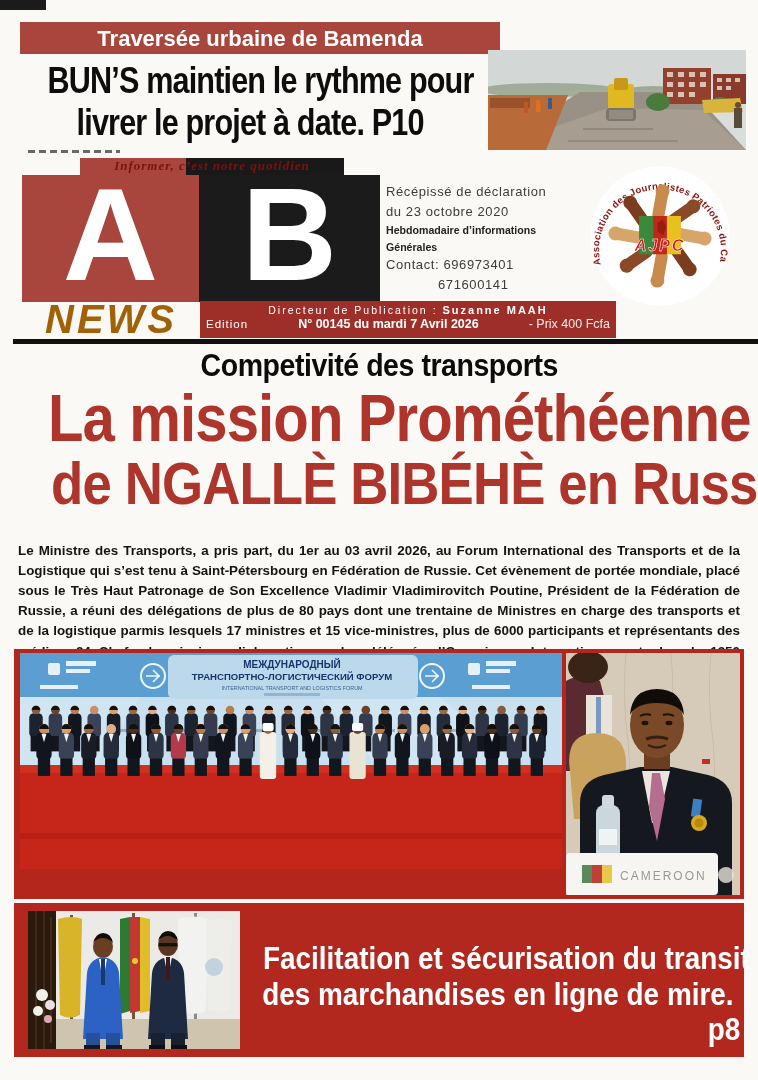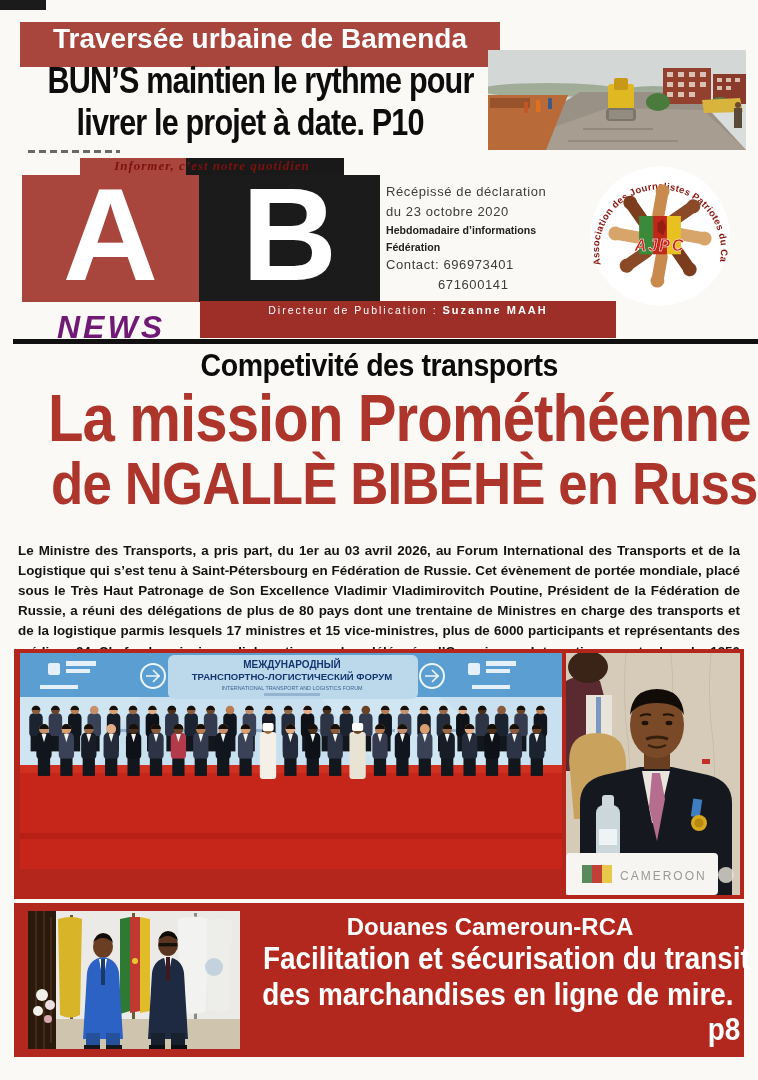--- a/index.html
+++ b/index.html
@@ -3,38 +3,38 @@
 <meta charset="utf-8">
 <style>
   html,body{margin:0;padding:0;background:#fbf9f5;}
   #page{position:relative;width:758px;height:1080px;background:#fbf9f5;overflow:hidden;
         font-family:"Liberation Sans",sans-serif;}
   .abs{position:absolute;}
   .cond{display:inline-block;white-space:nowrap;transform:scaleX(0.85);transform-origin:50% 50%;}
 
   
   .corner-mark{left:0;top:0;width:46px;height:10px;background:#1b1b1b;}
-  .kicker-banner{left:20px;top:22px;width:480px;height:45px;background:#a8453c;
-    color:#fff;font-weight:bold;font-size:28px;line-height:33px;text-align:center;}
+  .kicker-banner{left:20px;top:22px;width:480px;height:32px;background:#a8453c;
+    color:#fff;font-weight:bold;font-size:22px;line-height:33px;text-align:center;}
   .top-headline{left:10px;top:60px;width:480px;text-align:center;color:#0d0d0d;
     font-weight:800;font-size:36px;line-height:1.18;letter-spacing:-1px;}
   .dash-mark{left:28px;top:150px;width:92px;height:3px;
     background:repeating-linear-gradient(90deg,#2a2a2a 0 7px,transparent 7px 11px);opacity:.7;}
 
   
   .slogan-strip{left:80px;top:158px;width:264px;height:17px;
     background:linear-gradient(90deg,#a8453c 0 40%,#191919 40% 100%);
     color:#7c1210;font-family:"Liberation Serif",serif;font-style:italic;font-weight:bold;
     font-size:13px;line-height:16px;text-align:center;letter-spacing:1px;}
   .sq-a{left:22px;top:175px;width:177px;height:127px;background:#a8453c;
     color:#fff;font-weight:900;font-size:132px;line-height:120px;text-align:center;}
   .sq-b{left:199px;top:175px;width:181px;height:127px;background:#1b1b1b;
     color:#fff;font-weight:900;font-size:132px;line-height:120px;text-align:center;}
-  .news-word{left:22px;top:311px;width:178px;text-align:center;color:#701a75;
-    font-weight:900;font-style:italic;font-size:32px;letter-spacing:3px;line-height:1;}
+  .news-word{left:22px;top:299px;width:178px;text-align:center;color:#a16207;
+    font-weight:900;font-style:italic;font-size:40px;letter-spacing:3px;line-height:1;}
   .masthead-rule{left:13px;top:339px;width:745px;height:5px;background:#101010;}
   .reg-block{left:386px;top:182px;width:186px;color:#3c3c3c;font-size:13px;line-height:1.55;
     letter-spacing:.6px;}
   .reg-block .bold-line{font-weight:bold;font-size:10.6px;letter-spacing:0;color:#222;}
   .reg-indent{padding-left:52px;}
   .pub-bar{left:200px;top:301px;width:416px;height:37px;background:#9e2f28;color:#fff;}
   .pub-line1{margin-top:3px;text-align:center;font-size:10.5px;letter-spacing:2px;}
   .pub-line1 b{font-size:11px;}
   .pub-line2{display:flex;justify-content:space-between;align-items:baseline;padding:1px 6px 0 6px;}
   .pub-line2 .ed{font-size:11.5px;letter-spacing:1px;}
@@ -124,21 +124,21 @@
 
   <div class="abs slogan-strip">Informer, c’est notre quotidien</div>
   <div class="abs sq-a">A</div>
   <div class="abs sq-b">B</div>
   <div class="abs news-word">NEWS</div>
   <div class="abs masthead-rule"></div>
 
   <div class="abs reg-block">
     <div>Récépissé de déclaration</div>
     <div>du 23 octobre 2020</div>
-    <div class="bold-line">Hebdomadaire d’informations Fédération</div>
+    <div class="bold-line">Hebdomadaire d’informations Générales</div>
     <div>Contact: 696973401</div>
     <div class="reg-indent">671600141</div>
   </div>
 
   <svg class="abs" style="left:572px;top:162px;" width="176" height="148" viewBox="0 0 170 170">
     <defs>
       <path id="arcText" d="M 17,118 A 70 70 0 1 1 153,118" fill="none"></path>
     </defs>
     <circle cx="85" cy="85" r="80" fill="#ffffff"></circle>
     <text font-size="11" font-weight="bold" fill="#8a1510" letter-spacing=".3">
@@ -184,20 +184,25 @@
       <rect x="93" y="62" width="16" height="44" fill="#e8c020"></rect>
       <path d="M82 70 l6 -4 4 8 -3 10 -7 -4 z" fill="#8a1a10" opacity=".8"></path>
     </g>
     <text x="85" y="102" text-anchor="middle" font-size="19" font-weight="bold" font-style="italic" fill="#d01818" stroke="#ffffff" stroke-width=".6" letter-spacing="2">AJPC</text>
   </svg>
 
   <div class="abs pub-bar">
     <div class="pub-line1">
       <span>Directeur de Publication :</span>
       <b>Suzanne MAAH</b>
+    </div>
+    <div class="pub-line2">
+      <span class="ed">Edition</span>
+      <span class="num">N° 00145 du mardi 7 Avril 2026</span>
+      <span class="price">- Prix 400 Fcfa</span>
     </div>
   </div>
 
   <div class="abs lead-kicker">
     <span class="cond" style="transform:scaleX(.92)">Competivité des transports</span>
   </div>
   <div class="abs lead-headline">
     <span class="cond lead-h1" style="transform:scaleX(.88)">La mission Prométhéenne</span><br>
     <span class="cond lead-h2" style="transform:scaleX(.88)">de NGALLÈ BIBÉHÈ en Russie</span>
   </div>
@@ -561,20 +566,19 @@
       <path d="M120 128 l4 -66 q2 -14 16 -16 q14 2 16 16 l4 66 Z" fill="#1d2a42"></path>
       <polygon points="136,46 144,46 140,66" fill="#f2f2f0"></polygon>
       <rect x="138" y="46" width="4" height="24" fill="#3c1a20"></rect>
       <rect x="123" y="122" width="14" height="14" fill="#16202f"></rect>
       <rect x="143" y="122" width="14" height="14" fill="#16202f"></rect>
       <rect x="121" y="134" width="16" height="4" fill="#0c0f14"></rect>
         <rect x="143" y="134" width="16" height="4" fill="#0c0f14"></rect>
     </g>
   </svg>
 
-  <div class="abs bottom-kicker">Douanes Cameroun-RCA</div>
   <div class="abs bottom-headline">
     <span class="cond" style="transform:scaleX(.9)">Facilitation et sécurisation du transit</span><br>
     <span class="cond" style="transform:scaleX(.9)">des marchandises en ligne de mire.</span><br>
     <span class="cond" style="transform:scaleX(.9)">p8</span>
   </div>
 
 </div>
 
 </body></html>

